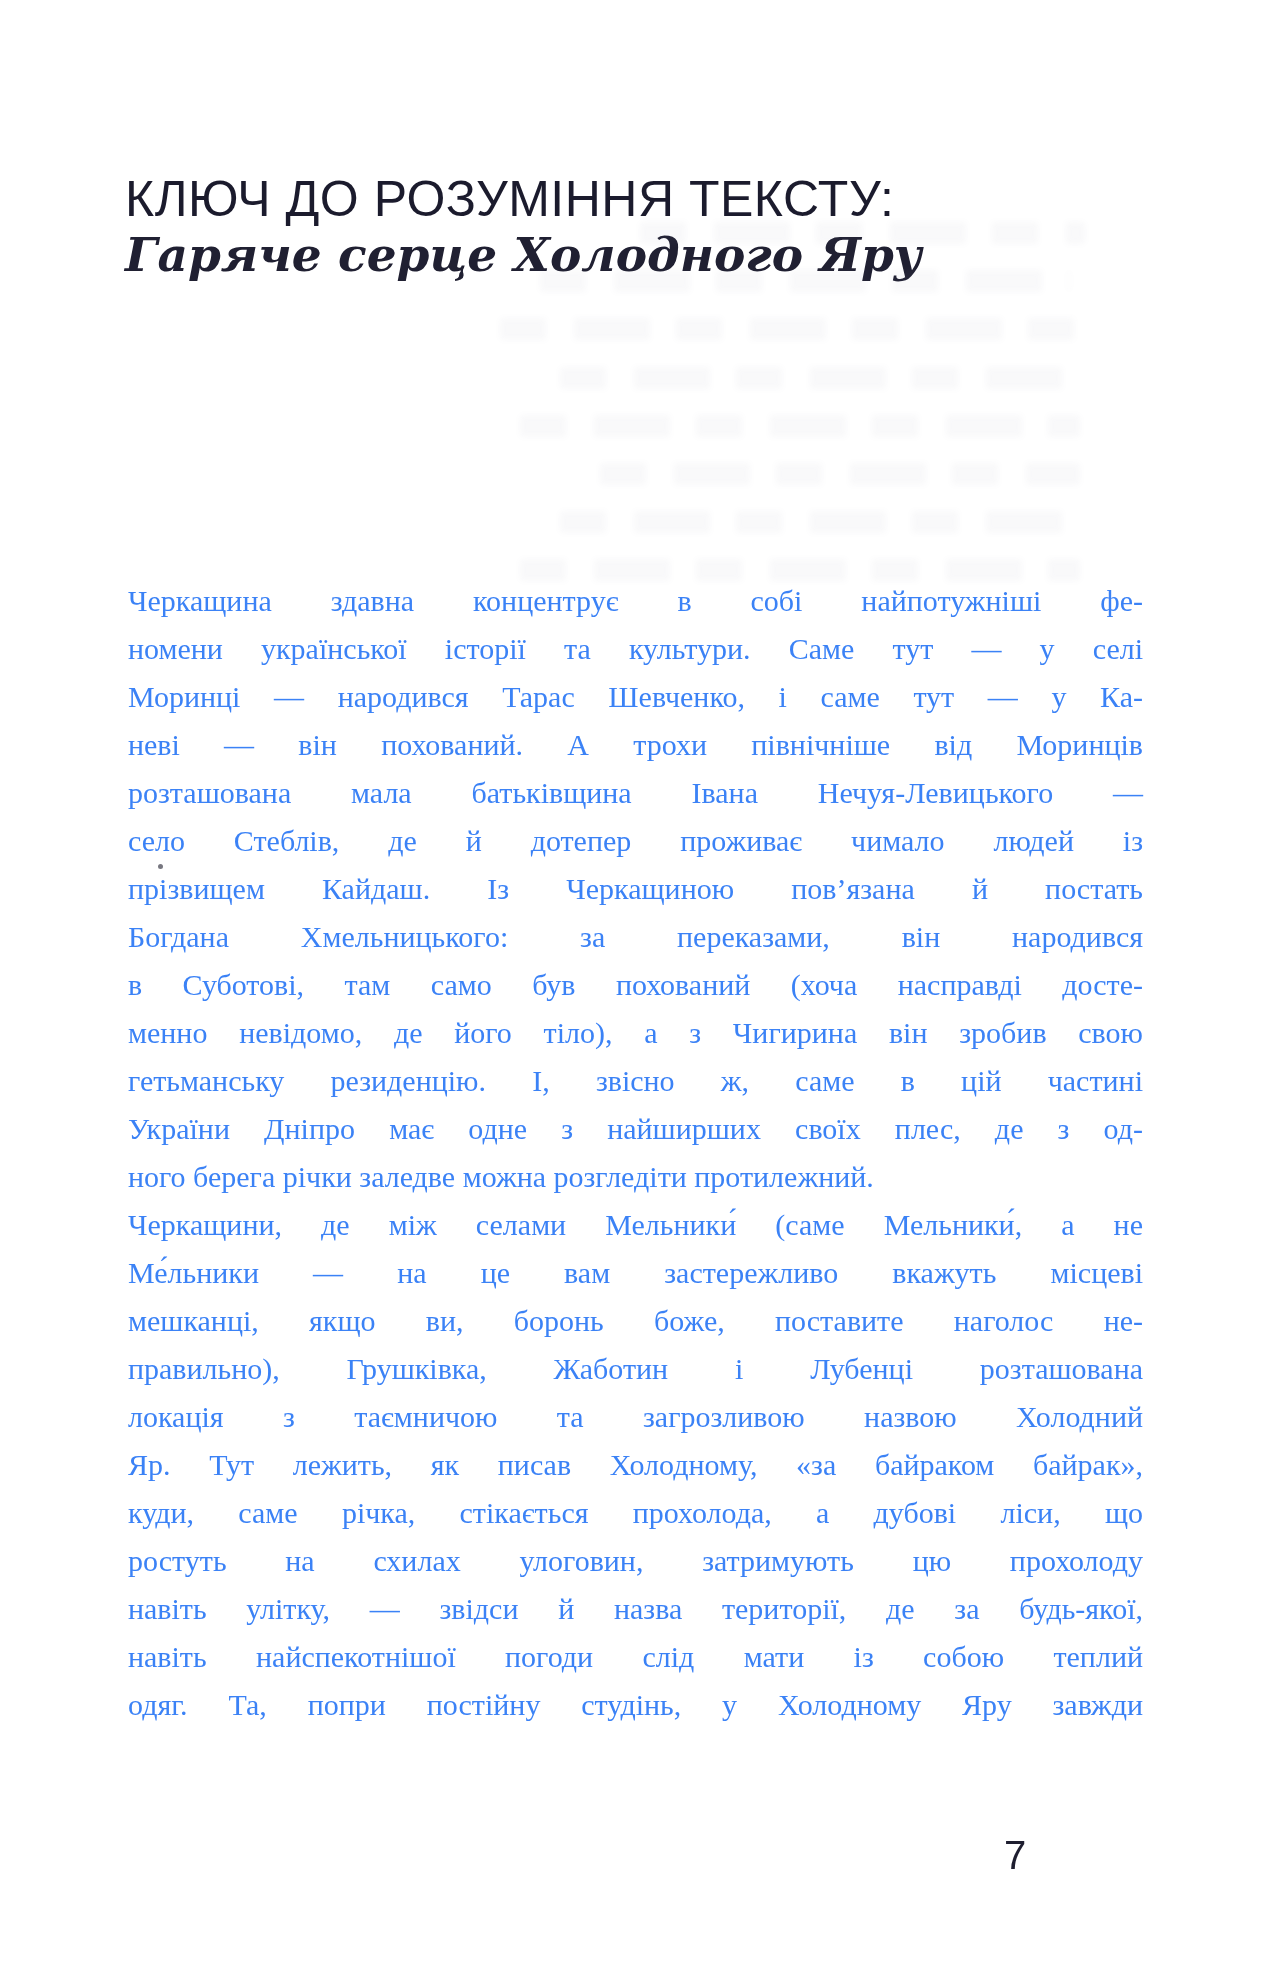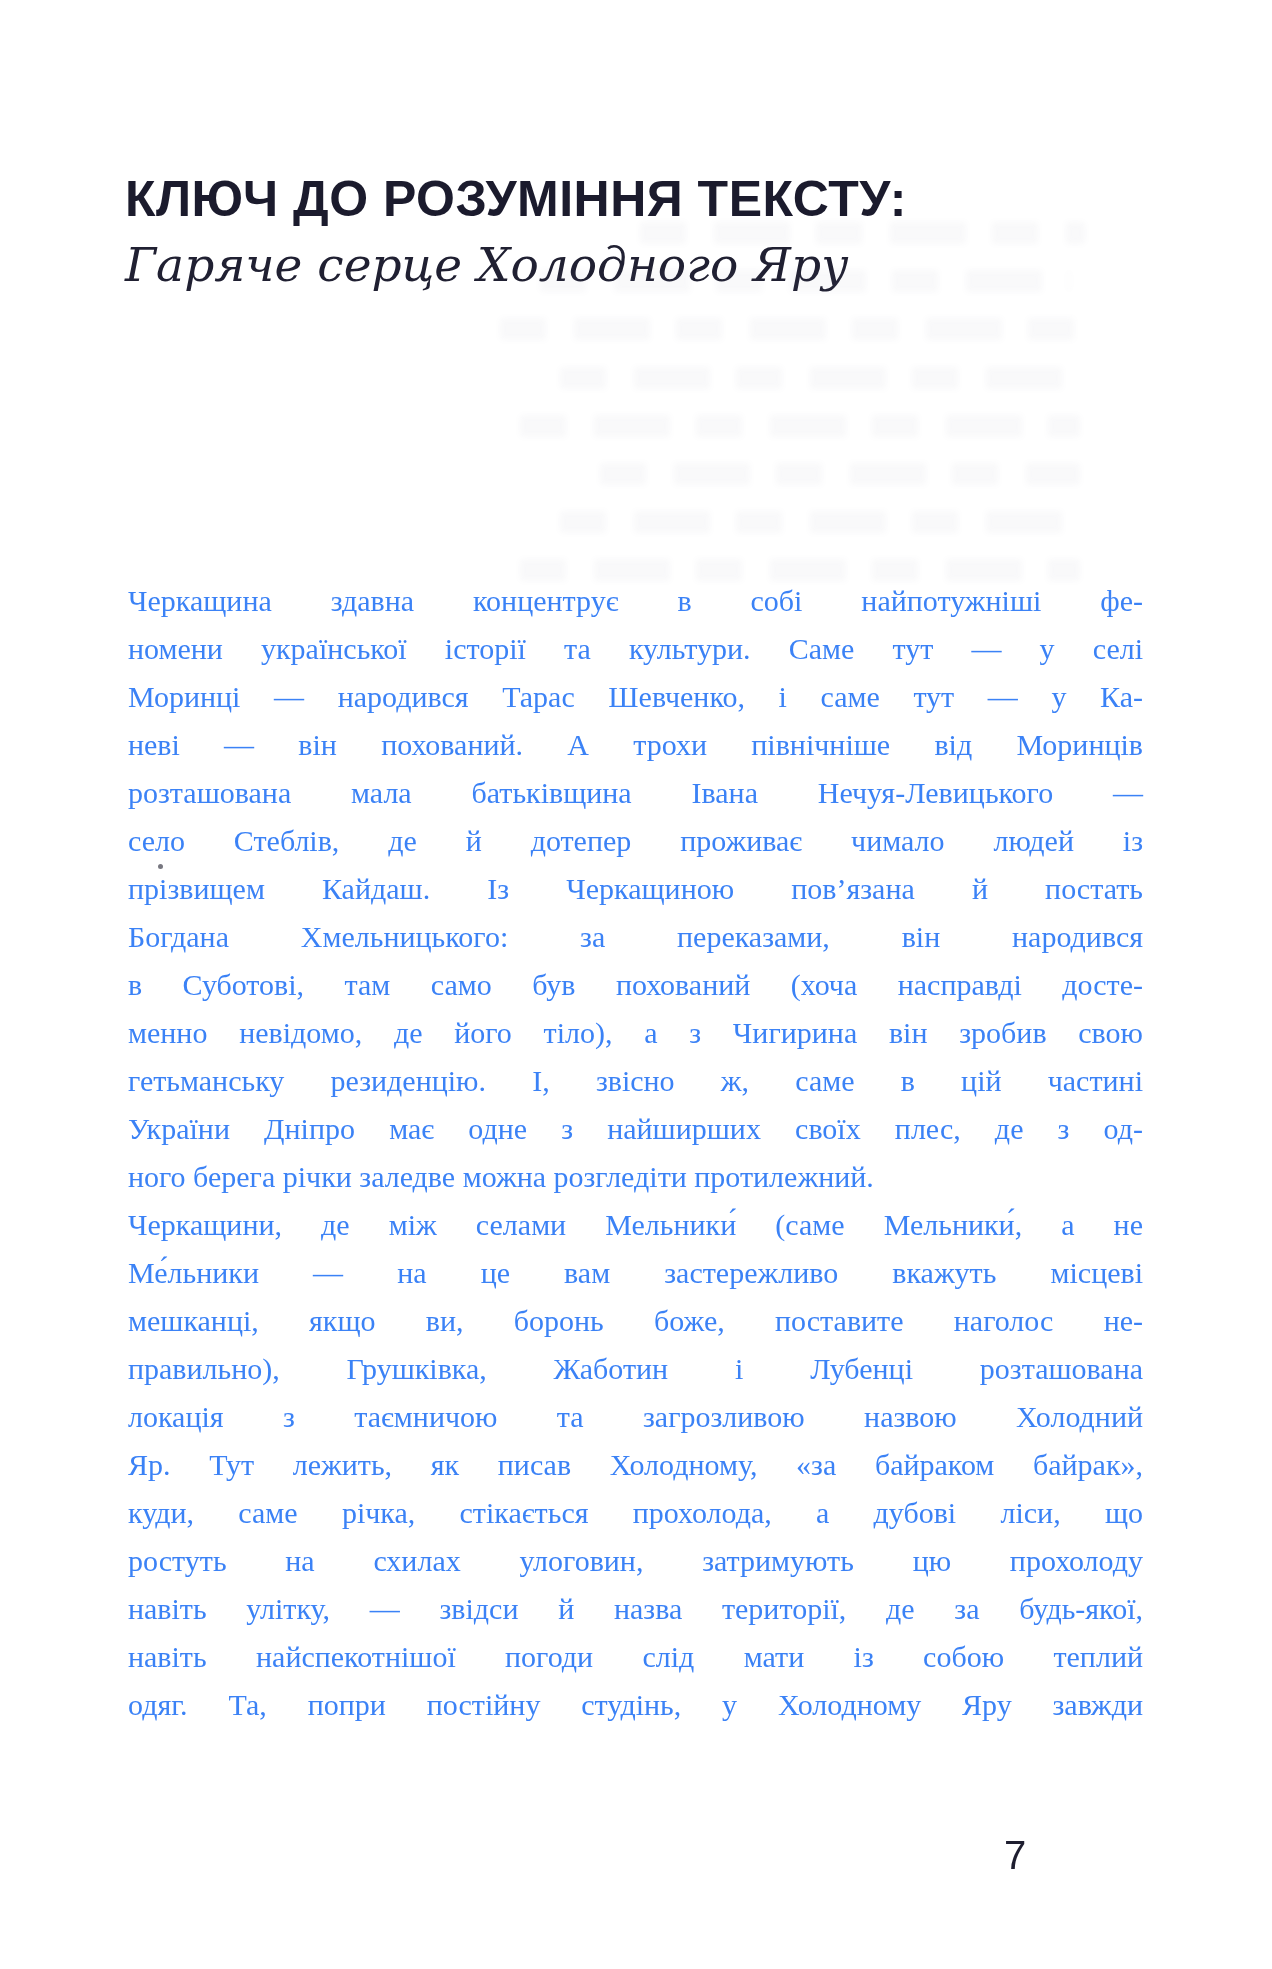--- a/index.html
+++ b/index.html
@@ -11,32 +11,32 @@
     overflow: hidden;
   }
   .page {
     position: absolute; inset: 0;
     background: #ffffff;
   }
   .chapter-title {
     position: absolute;
     left: 125px; top: 136px;
     font-family: "Liberation Sans", sans-serif;
-    font-weight: 700;
+    font-weight: 400;
     font-size: 50px;
     letter-spacing: 0.5px;
     color: #1b1b2d;
     white-space: nowrap;
   }
   .chapter-subtitle {
     position: absolute;
-    left: 125px; top: 198px;
+    left: 125px; top: 188px;
     font-family: "DejaVu Serif", "Liberation Serif", serif;
     font-style: italic;
-    font-weight: 400;
+    font-weight: 700;
     font-size: 47px;
     color: #202032;
     white-space: nowrap;
   }
   .body-text {
     position: absolute;
     left: 128px; top: 577px;
     width: 1015px;
   }
   .body-line {

